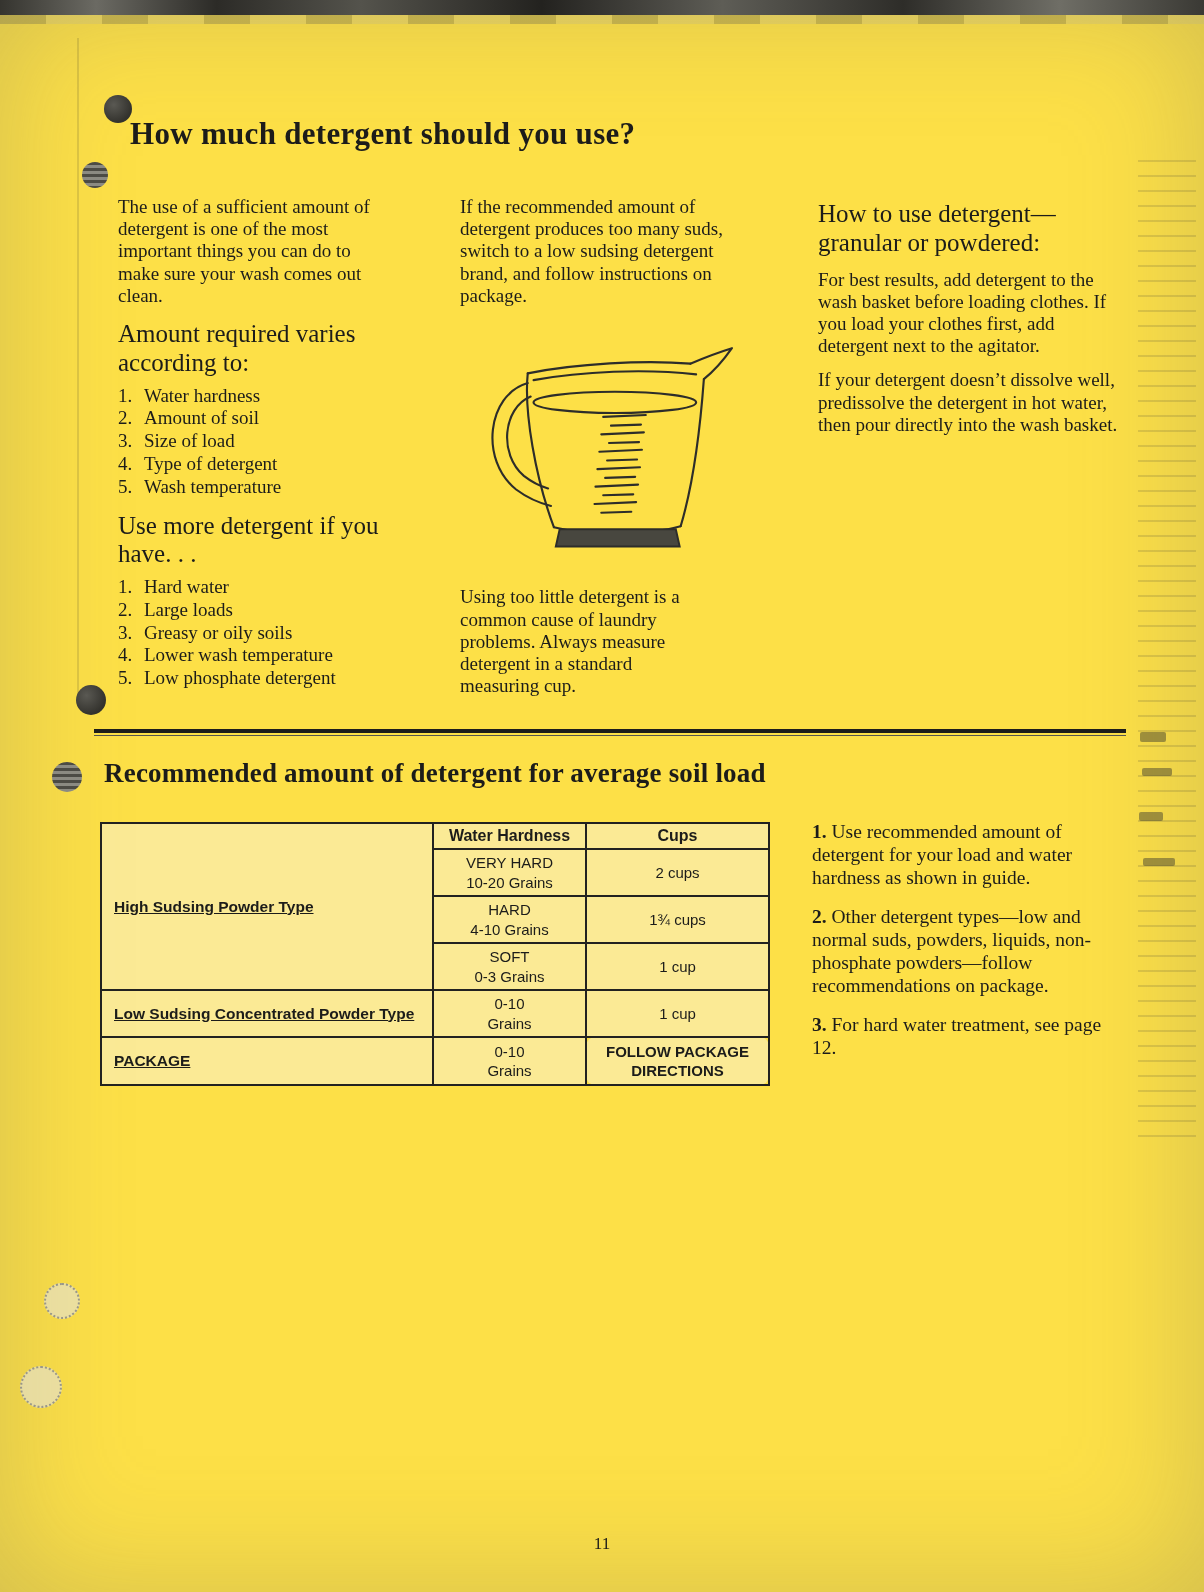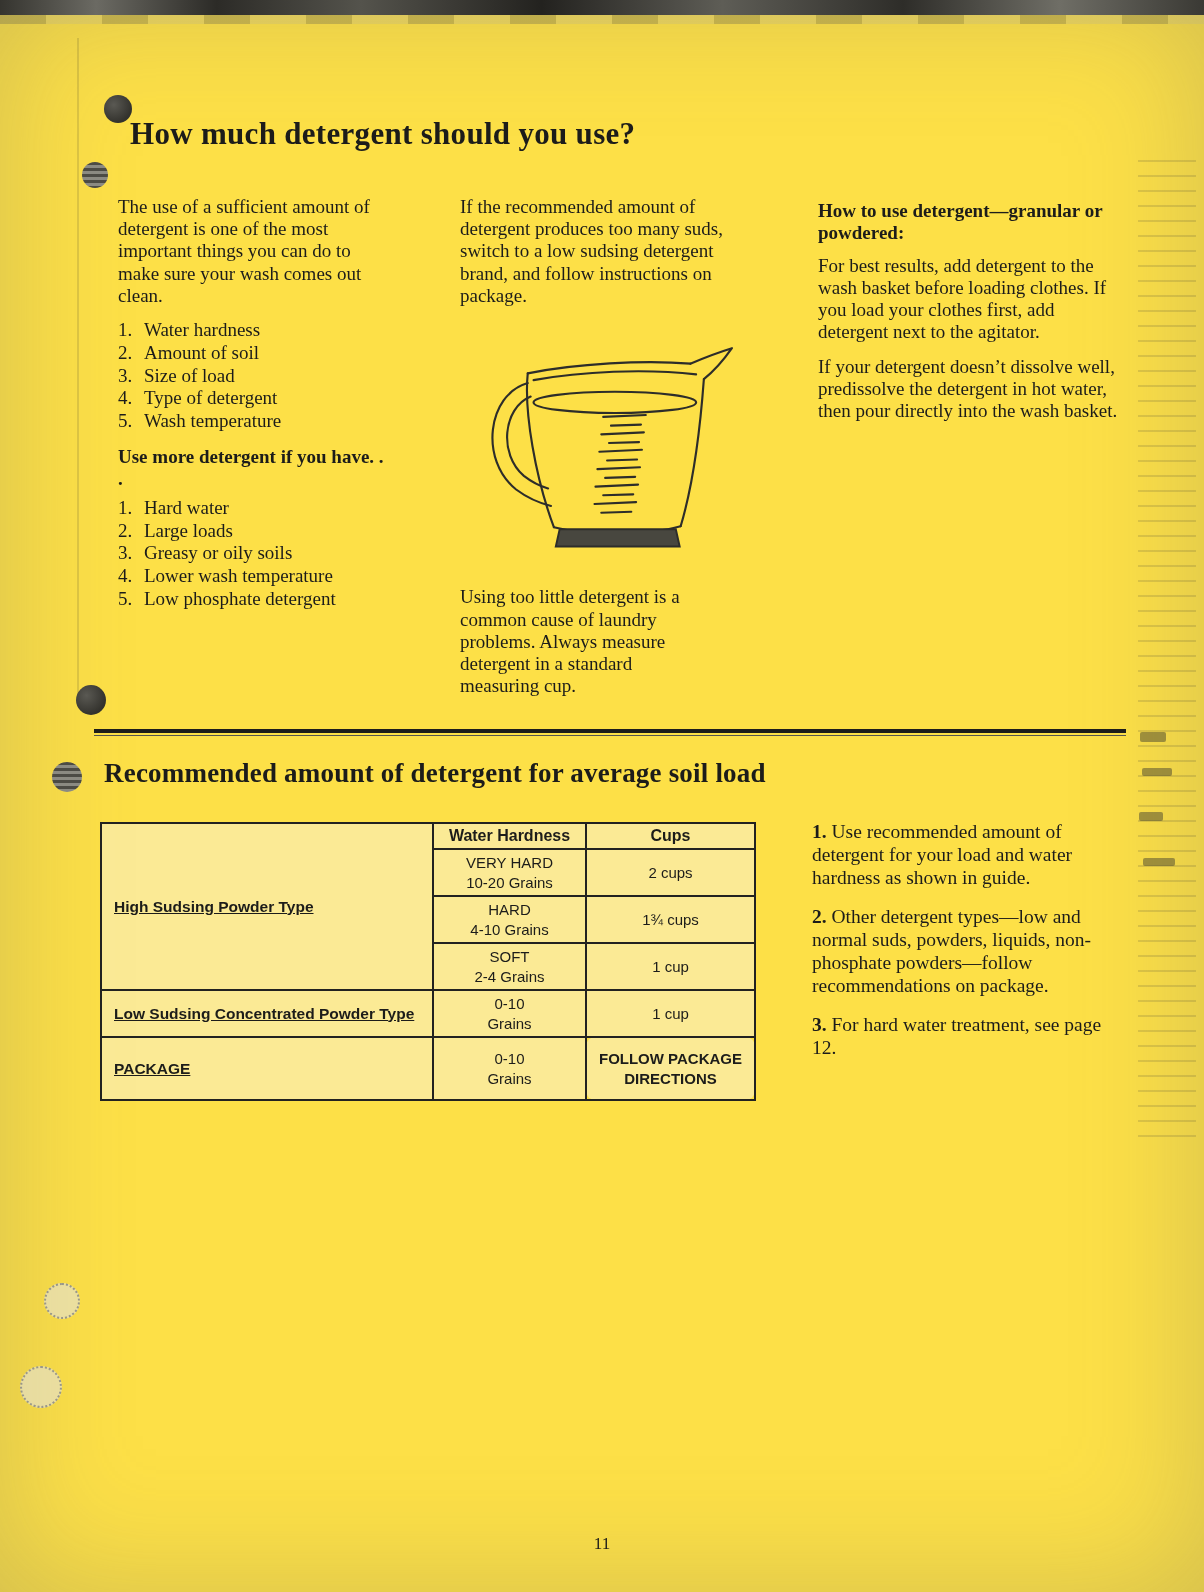--- a/index.html
+++ b/index.html
@@ -30,41 +30,41 @@
   .dot-striped { background:repeating-linear-gradient(180deg,#4c4b45 0 3px,#8b8a82 3px 6px); }
   .dot-light { background:rgba(226,225,219,0.6); border:2px dotted #97968c; }
 
   
   .title { position:absolute; left:130px; top:116px; font-size:31px; font-weight:bold; letter-spacing:.3px; }
   .col { position:absolute; font-size:19px; line-height:1.17; }
   #col1 { left:118px; top:196px; width:274px; }
   #col2 { left:460px; top:196px; width:306px; }
   #col3 { left:818px; top:200px; width:302px; }
   .para { margin-bottom:12px; }
-  .h-bold { font-weight:bold; font-size:19px; line-height:1.15; margin:13px 0 7px; }
+  .h-bold { font-weight:normal; font-size:25px; line-height:1.15; margin:13px 0 7px; }
   #col3 .h-bold { margin-top:0; margin-bottom:11px; }
   .li { display:flex; line-height:1.2; }
   .li .num { width:26px; flex:none; }
   .cup-fig { margin:16px 0 16px 0; }
   .para-narrow { width:252px; margin-top:6px; }
 
   
   .divider { position:absolute; left:94px; top:729px; width:1032px; }
   .divider .thick { height:4px; background:#1d1d1b; }
   .divider .thin  { height:1px; background:#56554f; margin-top:2px; }
 
   
   .section2-title { position:absolute; left:104px; top:758px; font-size:27px; font-weight:bold; letter-spacing:.2px; }
   .table-wrap { position:absolute; left:100px; top:822px; }
   table { border-collapse:collapse; font-family:"Liberation Sans", sans-serif; }
   td,th { border:2px solid #222220; background:rgba(248,247,243,0.45); }
   th { font-size:16px; height:26px; padding:1px 4px; text-align:center; }
   td.type { width:332px; font-size:15.5px; font-weight:bold; text-align:left; padding-left:12px;text-decoration:underline; }
   td.hard { width:153px; text-align:center; font-size:15px; line-height:1.3; padding:3px 13px; }
-  td.cups { width:169px; text-align:center; font-size:15px; line-height:1.3; padding:11px 2px; }
+  td.cups { width:183px; text-align:center; font-size:15px; line-height:1.3; padding:3px 2px; }
   tr.r1 td { height:46px; } tr.r2 td { height:42px; } tr.r3 td { height:42px; }
   tr.r4 td { height:42px; } tr.r5 td { height:48px; }
   .bold { font-weight:bold;border-radius:9px; }
 
   .notes { position:absolute; left:812px; top:820px; width:310px; font-size:19.5px; line-height:1.18; }
   .note { margin-bottom:16px; }
   .note .nnum { font-weight:bold; }
 
   .page-number { position:absolute; left:0; right:0; top:1534px; text-align:center; font-size:17px; }
 
@@ -88,20 +88,21 @@
   <div class="dot dot-solid" style="left:76px; top:685px; width:30px; height:30px;"></div>
   <div class="dot dot-striped" style="left:52px; top:762px; width:30px; height:30px;"></div>
   <div class="dot dot-light" style="left:44px; top:1283px; width:36px; height:36px;"></div>
   <div class="dot dot-light" style="left:20px; top:1366px; width:42px; height:42px;"></div>
 
   <h1 class="title">How much detergent should you use?</h1>
 
   <div class="col" id="col1">
     <p class="para">The use of a sufficient amount of detergent is one of the most important things you can do to make sure your wash comes out clean.</p>
 
+    <div class="h-bold">Amount required varies according to:</div>
     <div>
       <div class="li">
           <span class="num">1.</span>
           <span>Water hardness</span>
         </div>
       <div class="li">
           <span class="num">2.</span>
           <span>Amount of soil</span>
         </div>
       <div class="li">
@@ -216,21 +217,21 @@
       <tr class="r2">
         <td class="hard">
           <div>HARD</div>
           <div>4-10 Grains</div>
         </td>
         <td class="cups">1¾ cups</td>
       </tr>
       <tr class="r3">
         <td class="hard">
           <div>SOFT</div>
-          <div>2-4 Grains</div>
+          <div>0-3 Grains</div>
         </td>
         <td class="cups">1 cup</td>
       </tr>
       <tr class="r4">
         <td class="type">Low Sudsing Concentrated Powder Type</td>
         <td class="hard">
           <div>0-10</div>
           <div>Grains</div>
         </td>
         <td class="cups">1 cup</td>

